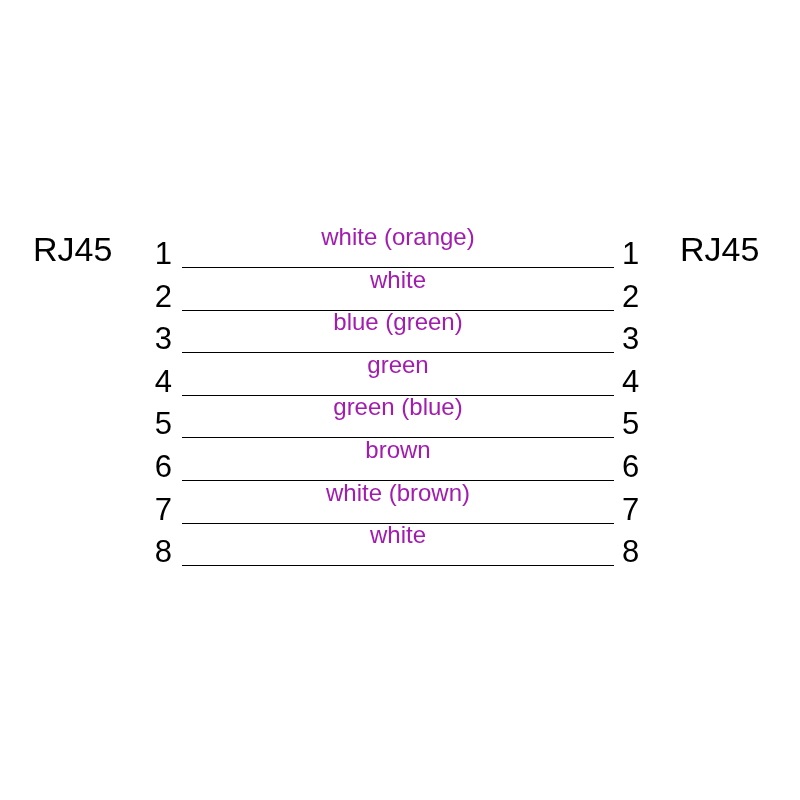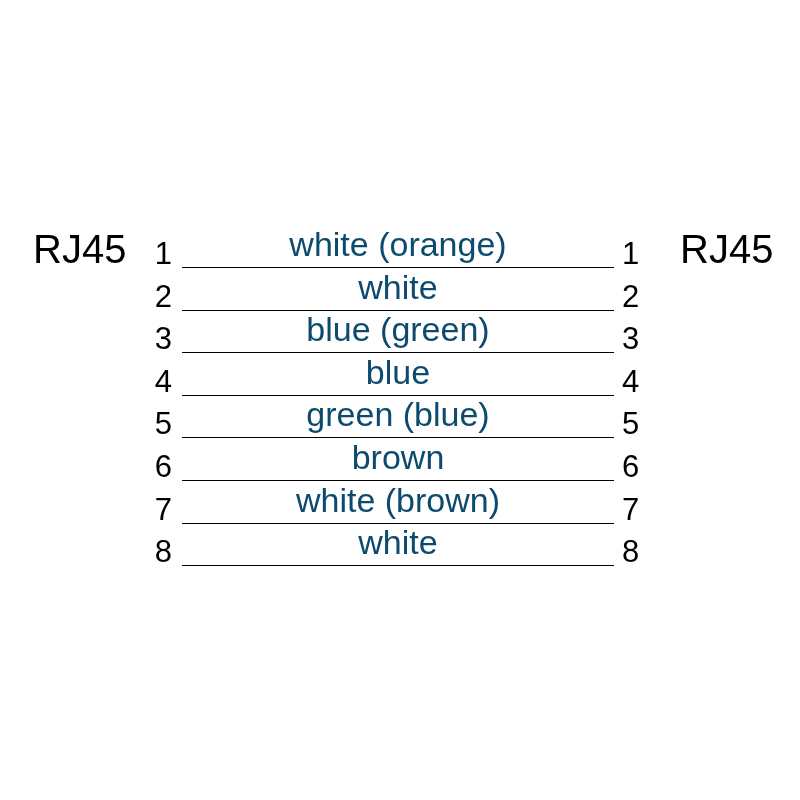--- a/index.html
+++ b/index.html
@@ -17,21 +17,21 @@
     position: relative;
     width: 800px;
     height: 800px;
     background: #ffffff;
     overflow: hidden;
   }
 
   
   .connector-label {
     position: absolute;
-    font-size: 40px;
+    font-size: 34px;
     line-height: 34px;
     letter-spacing: 0px;
     color: #000000;
     white-space: nowrap;
   }
   #connector-left {
     left: 33px;
     top: 232px;
     text-align: left;
   }
@@ -84,25 +84,25 @@
     top: 0px;
     height: 0px;
     border-top: 1.6px solid #000000;
   }
 
   
   .wire-label {
     position: absolute;
     left: 42px;
     width: 432px;
-    bottom: 8px;
+    bottom: 16px;
     text-align: center;
-    font-size: 34px;
+    font-size: 24px;
     line-height: 29px;
-    color: #0c4a6e;
+    color: #a21caf;
     white-space: nowrap;
   }
 </style>
 </head>
 <body>
 
 <div id="canvas">
 
   <div class="connector-label" id="connector-left">RJ45</div>
 
@@ -122,21 +122,21 @@
         <div class="pin-number pin-right">2</div>
       </div>
       <div class="wire-row" style="top: 352.2px;">
         <div class="pin-number pin-left">3</div>
         <div class="wire-label">blue (green)</div>
         <div class="wire-line"></div>
         <div class="pin-number pin-right">3</div>
       </div>
       <div class="wire-row" style="top: 394.8px;">
         <div class="pin-number pin-left">4</div>
-        <div class="wire-label">blue</div>
+        <div class="wire-label">green</div>
         <div class="wire-line"></div>
         <div class="pin-number pin-right">4</div>
       </div>
       <div class="wire-row" style="top: 437.4px;">
         <div class="pin-number pin-left">5</div>
         <div class="wire-label">green (blue)</div>
         <div class="wire-line"></div>
         <div class="pin-number pin-right">5</div>
       </div>
       <div class="wire-row" style="top: 480px;">

